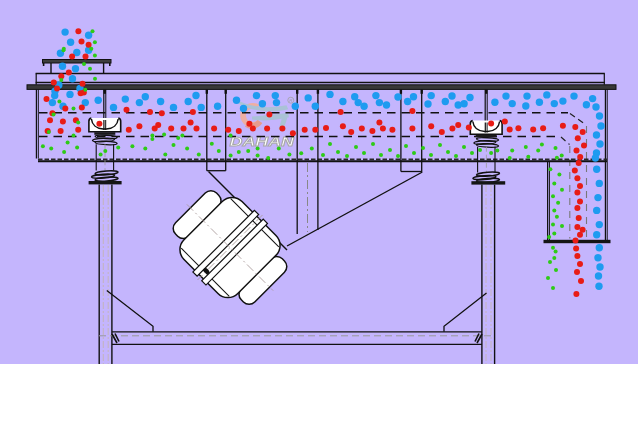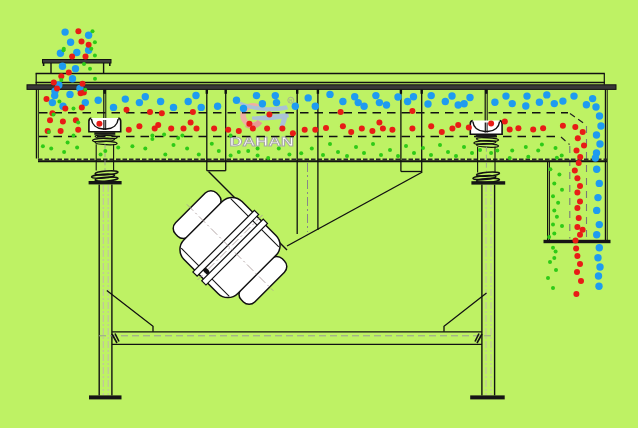--- a/index.html
+++ b/index.html
@@ -1,15 +1,15 @@
 <!DOCTYPE html>
 <html><head><meta charset="utf-8">
 <style>
 html,body{margin:0;padding:0;background:#fff;font-family:"Liberation Sans",sans-serif;}
-#wrap{position:relative;width:638px;height:428px;overflow:hidden;background:#bef264;}
+#wrap{position:relative;width:638px;height:364px;overflow:hidden;background:#c4b5fd;font-style:italic;}
 </style></head>
 <body>
 
 <div id="wrap">
 <svg width="638" height="428" viewBox="0 0 638 428" xmlns="http://www.w3.org/2000/svg">
 
 <g>
         <path d="M257.8,107.2 A9.6,9.6 0 1 0 259.9,121.6" fill="none" stroke="#edafa3" stroke-width="5.6"></path>
         <path d="M246.5,124.5 A9.6,9.6 0 0 0 259.9,121.6" fill="none" stroke="#e69a90" stroke-width="5.6"></path>
         <path d="M233.5,98.3 C249,106.5 264,109.5 286.5,105.3 L288.2,109.2 C269,113.8 251,110.5 239.5,104.3 Z" fill="#aac2d6"></path>

